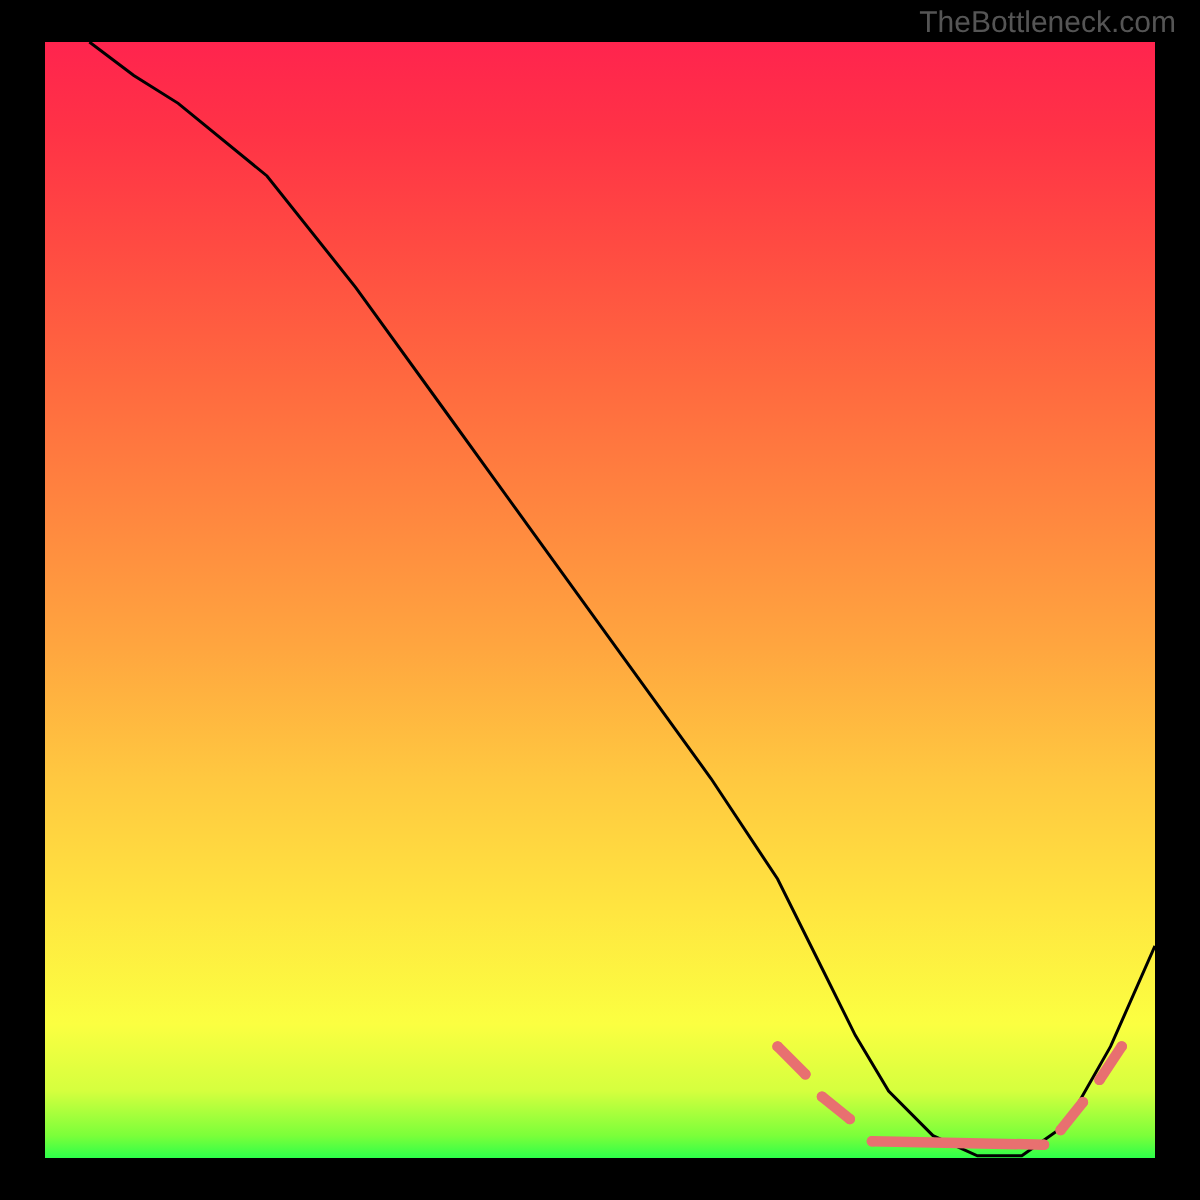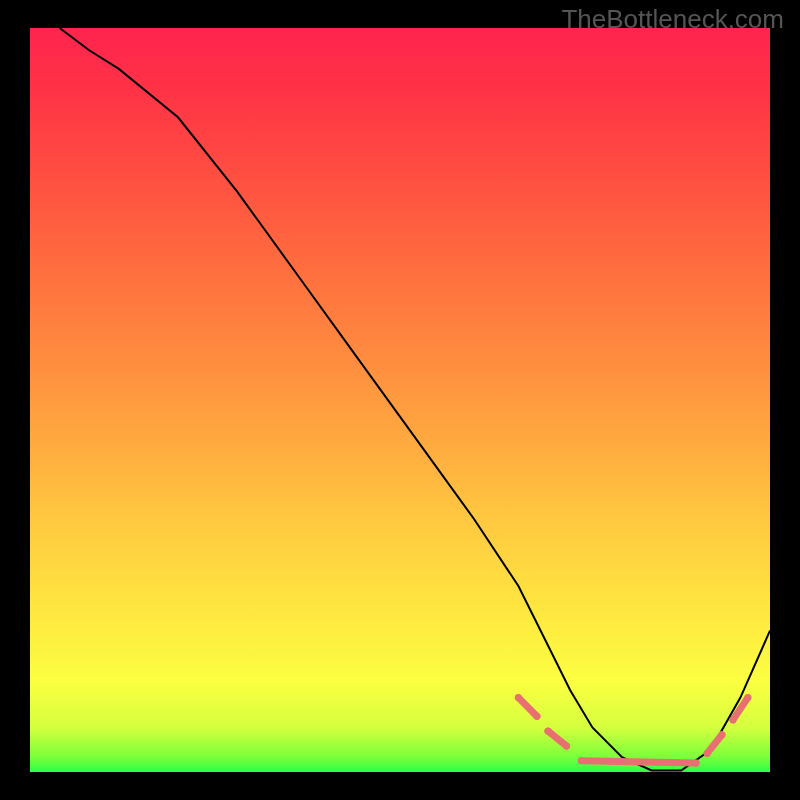--- a/index.html
+++ b/index.html
@@ -8,21 +8,21 @@
     height: 800px;
     background: #000;
     position: relative;
     font-family: Arial, sans-serif;
   }
   .watermark {
     position: absolute;
     top: 4px;
     right: 16px;
     color: #555;
-    font-size: 26px;
+    font-size: 20px;
     font-weight: 500;
     z-index: 10;
   }
   .plot-area {
     position: absolute;
     left: 30px;
     top: 28px;
     width: 740px;
     height: 744px;
   }

